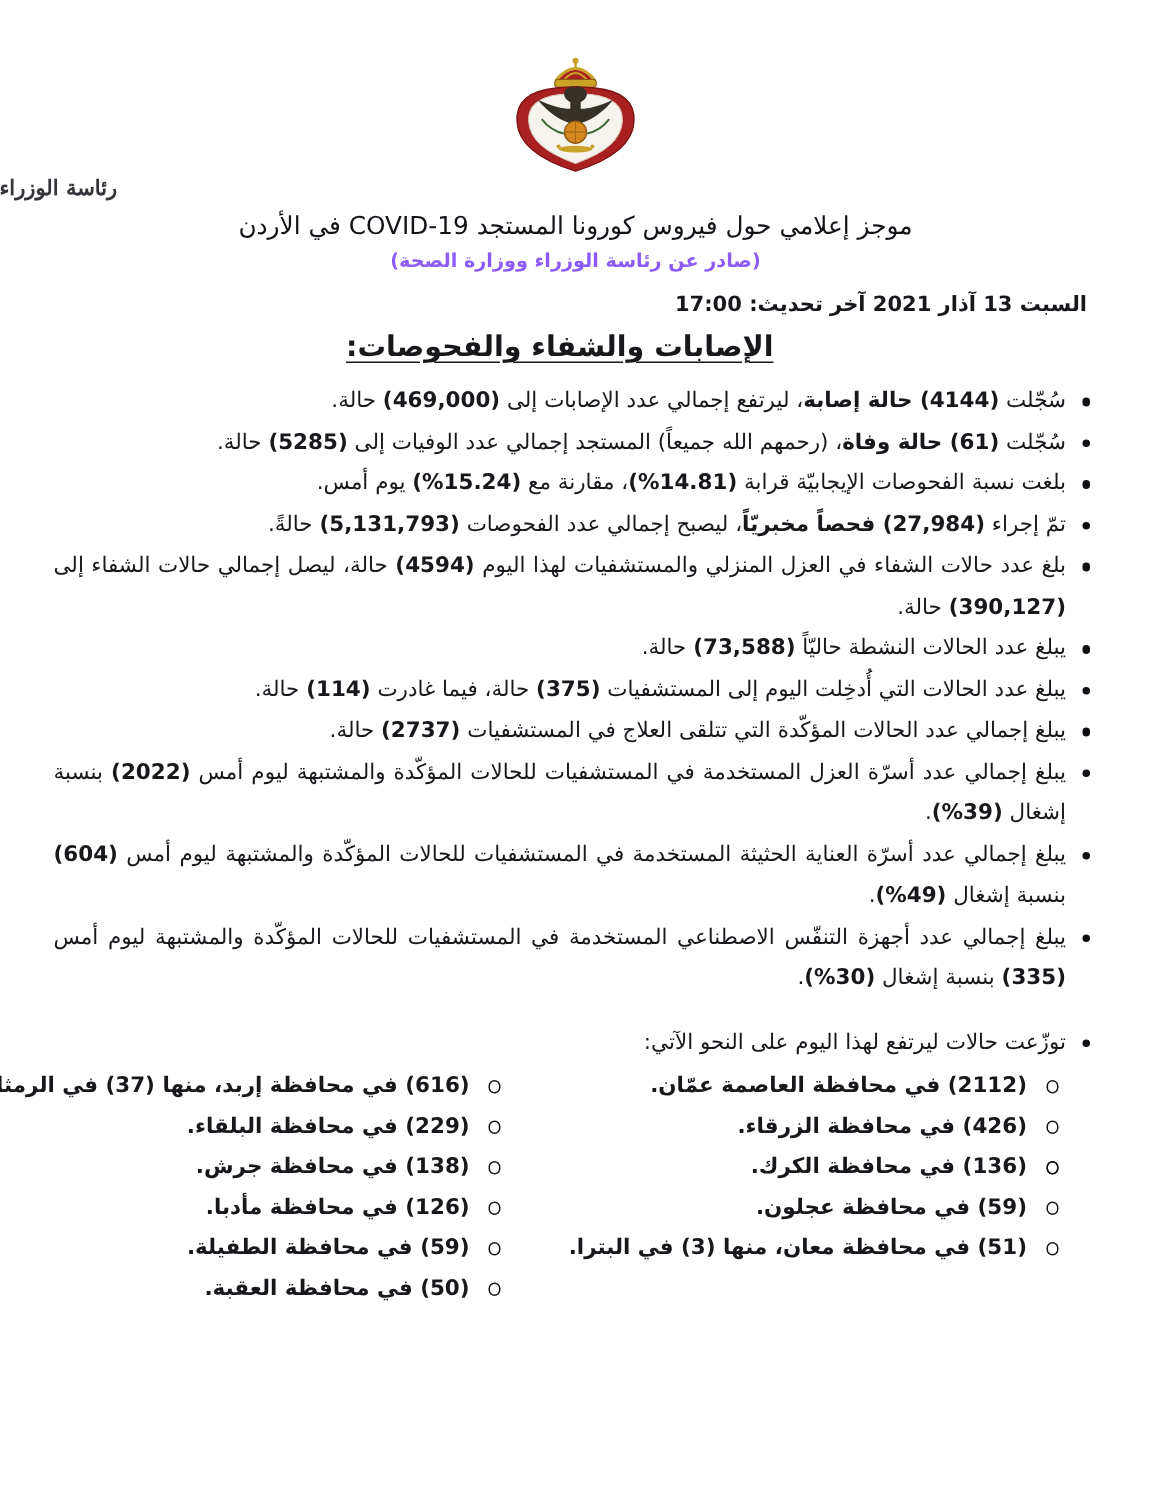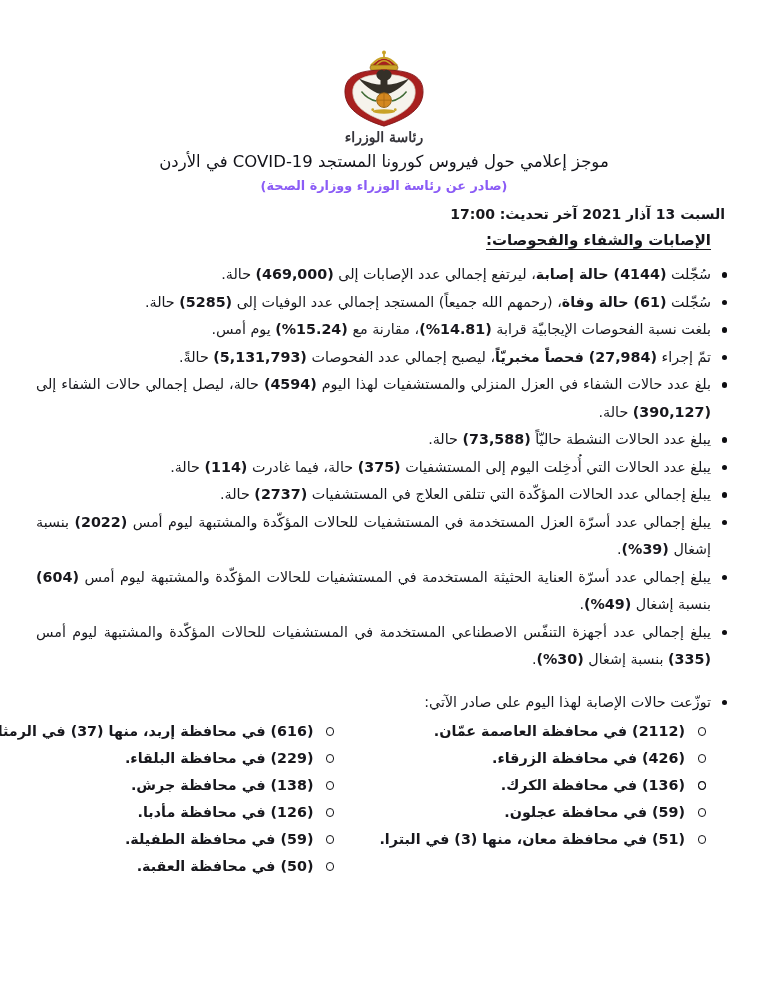--- a/index.html
+++ b/index.html
@@ -6,21 +6,21 @@
   .page{
     position:relative;
     width:768px;height:993px;
     margin:0 auto;
     background:#ffffff;
     color:#17171c;
     font-family:"DejaVu Sans",sans-serif;
     direction:rtl;
     overflow:hidden;
   }
-  .logo-wrap{padding-top:48px;text-align:center;}
+  .logo-wrap{padding-top:36px;text-align:left;}
   .crest{display:block;margin:0 auto;}
   .calligraphy{
     margin-top:1px;
     font-family:"DejaVu Serif",serif;
     font-weight:bold;
     font-size:14px;
     color:#35343a;
     letter-spacing:1px;
   }
   .doc-title{
@@ -40,22 +40,22 @@
   .date-line{
     margin-top:13px;
     padding:0 43px 0 36px;
     text-align:right;
     font-size:14px;
     font-weight:bold;
   }
   .section-heading{
     margin-top:9px;
     padding:0 57px 0 36px;
-    text-align:right;
-    font-size:15px;
+    text-align:center;
+    font-size:19px;
     font-weight:bold;
     text-decoration:underline;
     text-underline-offset:4px;
   }
   .content{padding:0 57px 0 36px;}
   .bullets{margin-top:12px;}
   .bullet-item{
     position:relative;
     font-size:14.3px;
     line-height:27.5px;
@@ -146,21 +146,21 @@
         <div class="bullet-item"><span class="dot"></span><span>بلغ عدد حالات الشفاء في العزل المنزلي والمستشفيات لهذا اليوم </span><span class="b">(4594)</span><span> حالة، ليصل إجمالي حالات الشفاء إلى </span><span class="b">(390,127)</span><span> حالة.</span></div>
         <div class="bullet-item"><span class="dot"></span><span>يبلغ عدد الحالات النشطة حاليّاً </span><span class="b">(73,588)</span><span> حالة.</span></div>
         <div class="bullet-item"><span class="dot"></span><span>يبلغ عدد الحالات التي أُدخِلت اليوم إلى المستشفيات </span><span class="b">(375)</span><span> حالة، فيما غادرت </span><span class="b">(114)</span><span> حالة.</span></div>
         <div class="bullet-item"><span class="dot"></span><span>يبلغ إجمالي عدد الحالات المؤكّدة التي تتلقى العلاج في المستشفيات </span><span class="b">(2737)</span><span> حالة.</span></div>
         <div class="bullet-item"><span class="dot"></span><span>يبلغ إجمالي عدد أسرّة العزل المستخدمة في المستشفيات للحالات المؤكّدة والمشتبهة ليوم أمس </span><span class="b">(2022)</span><span> بنسبة إشغال </span><span class="b">(39%)</span><span>.</span></div>
         <div class="bullet-item"><span class="dot"></span><span>يبلغ إجمالي عدد أسرّة العناية الحثيثة المستخدمة في المستشفيات للحالات المؤكّدة والمشتبهة ليوم أمس </span><span class="b">(604)</span><span> بنسبة إشغال </span><span class="b">(49%)</span><span>.</span></div>
         <div class="bullet-item"><span class="dot"></span><span>يبلغ إجمالي عدد أجهزة التنفّس الاصطناعي المستخدمة في المستشفيات للحالات المؤكّدة والمشتبهة ليوم أمس </span><span class="b">(335)</span><span> بنسبة إشغال </span><span class="b">(30%)</span><span>.</span></div>
       </div>
 
     <div class="bullet-item dist-intro" id="dist-intro">
-      <span class="dot"></span><span>توزّعت حالات الإصابة لهذا اليوم على صادر الآتي:</span>
+      <span class="dot"></span><span>توزّعت حالات ليرتفع لهذا اليوم على النحو الآتي:</span>
     </div>
 
     <div class="dist-columns">
       <div id="dist-right">
           <div class="dist-item"><span class="circ"></span><span>(2112) في محافظة العاصمة عمّان.</span></div>
           <div class="dist-item"><span class="circ"></span><span>(426) في محافظة الزرقاء.</span></div>
           <div class="dist-item"><span class="circ"></span></div>
           <div class="dist-item"><span class="circ"></span><span>(136) في محافظة الكرك.</span></div>
           <div class="dist-item"><span class="circ"></span><span>(59) في محافظة عجلون.</span></div>
           <div class="dist-item"><span class="circ"></span><span>(51) في محافظة معان، منها (3) في البترا.</span></div>

